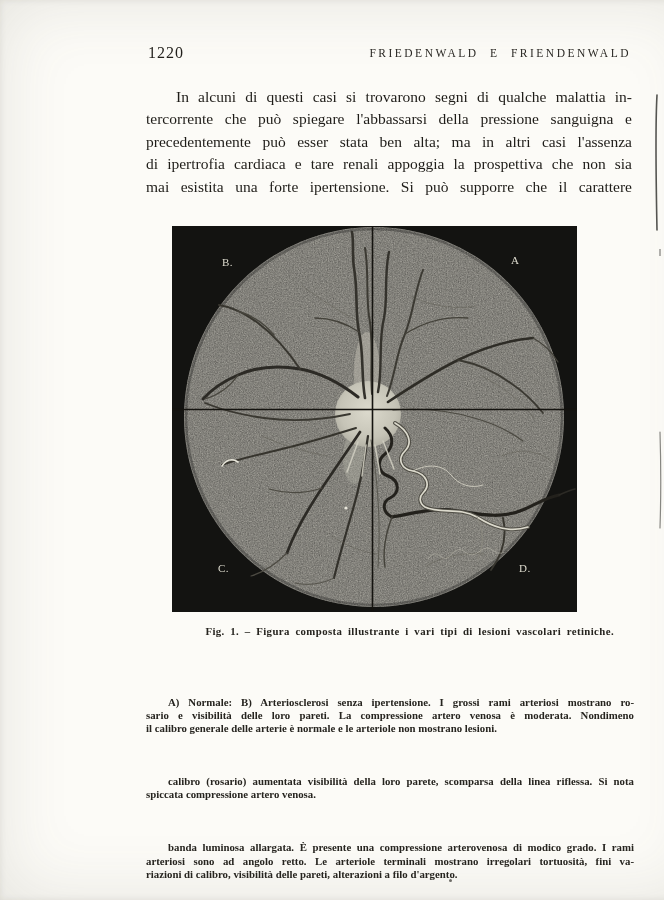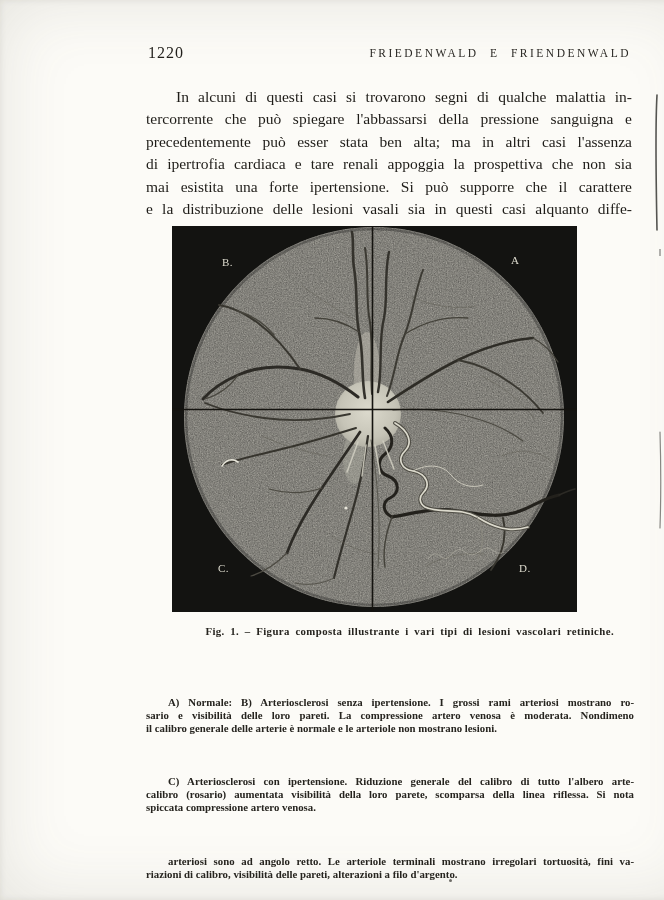--- a/index.html
+++ b/index.html
@@ -40,21 +40,20 @@
 
   <div class="page-number">1220</div>
   <div class="running-head">FRIEDENWALD E FRIENDENWALD</div>
 
   <div class="intro">
       <div class="bline">In alcuni di questi casi si trovarono segni di qualche malattia in-</div>
       <div class="bline">tercorrente che può spiegare l'abbassarsi della pressione sanguigna e</div>
       <div class="bline">precedentemente può esser stata ben alta; ma in altri casi l'assenza</div>
       <div class="bline">di ipertrofia cardiaca e tare renali appoggia la prospettiva che non sia</div>
       <div class="bline">mai esistita una forte ipertensione. Si può supporre che il carattere</div>
-      <div class="bline">e la distribuzione delle lesioni vasali sia in questi casi alquanto diffe-</div>
     </div>
 
   <figure class="retina-figure">
     <svg width="405" height="386" viewBox="0 0 405 386">
       <defs>
         <radialGradient id="discGrad" cx="50%" cy="45%" r="60%">
           <stop offset="0%" stop-color="#dcdacd"></stop>
           <stop offset="70%" stop-color="#c6c4b7"></stop>
           <stop offset="100%" stop-color="#aeaca0"></stop>
         </radialGradient>
@@ -157,25 +156,25 @@
 
   <div class="caption">Fig. 1. – Figura composta illustrante i vari tipi di lesioni vascolari retiniche.</div>
 
   <div class="legend">
     <div class="lpara">
         <div class="lline">A) Normale: B) Arteriosclerosi senza ipertensione. I grossi rami arteriosi mostrano ro-</div>
         <div class="lline">sario e visibilità delle loro pareti. La compressione artero venosa è moderata. Nondimeno</div>
         <div class="lline">il calibro generale delle arterie è normale e le arteriole non mostrano lesioni.</div>
       </div>
     <div class="lpara">
-        <div class="lline">C) Arteriosclerosi con ipertensione. Riduzione generale del calibro di tutto l'albero arte-</div>
         <div class="lline">calibro (rosario) aumentata visibilità della loro parete, scomparsa della linea riflessa. Si nota</div>
         <div class="lline">spiccata compressione artero venosa.</div>
       </div>
     <div class="lpara">
+        <div class="lline">banda luminosa allargata. È presente una compressione arterovenosa di modico grado. I rami</div>
         <div class="lline">arteriosi sono ad angolo retto. Le arteriole terminali mostrano irregolari tortuosità, fini va-</div>
         <div class="lline">riazioni di calibro, visibilità delle pareti, alterazioni a filo d'argento.</div>
       </div>
   </div>
 
   <svg class="artifacts" width="664" height="900" viewBox="0 0 664 900">
     <path d="M657,95 C655,130 656,180 657,230" stroke="#2a2a28" stroke-width="1.6" fill="none" opacity="0.8" stroke-linecap="round"></path>
     <line x1="660" y1="249" x2="660" y2="256" stroke="#4a4a46" stroke-width="1.2" opacity="0.7"></line>
     <path d="M660,432 C661,465 661,498 660,528" stroke="#3a3a36" stroke-width="1.2" fill="none" opacity="0.6" stroke-linecap="round"></path>
   </svg>

